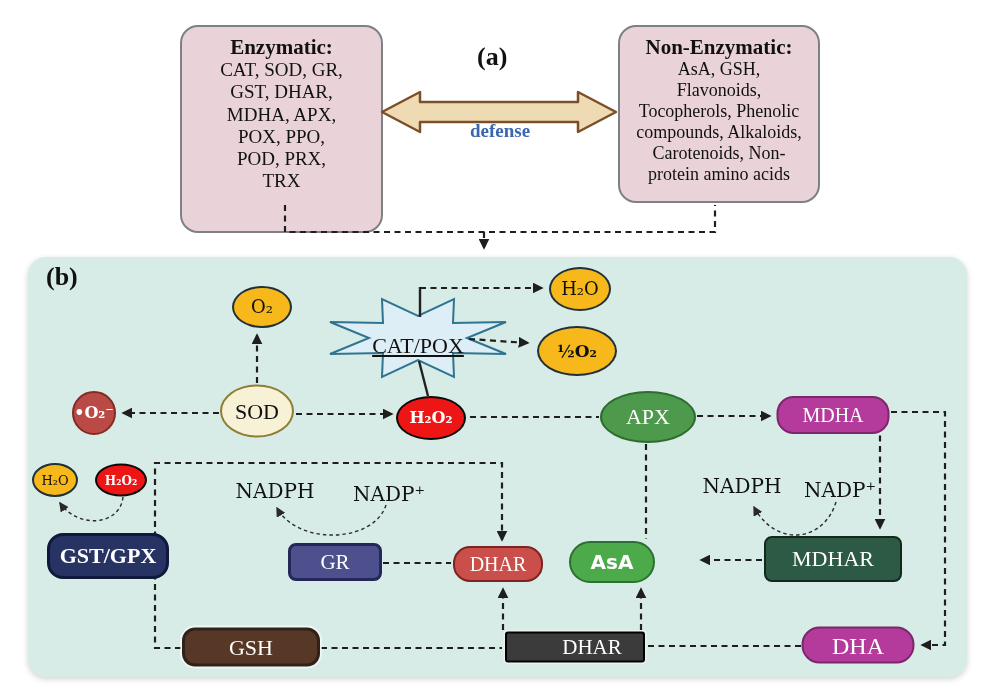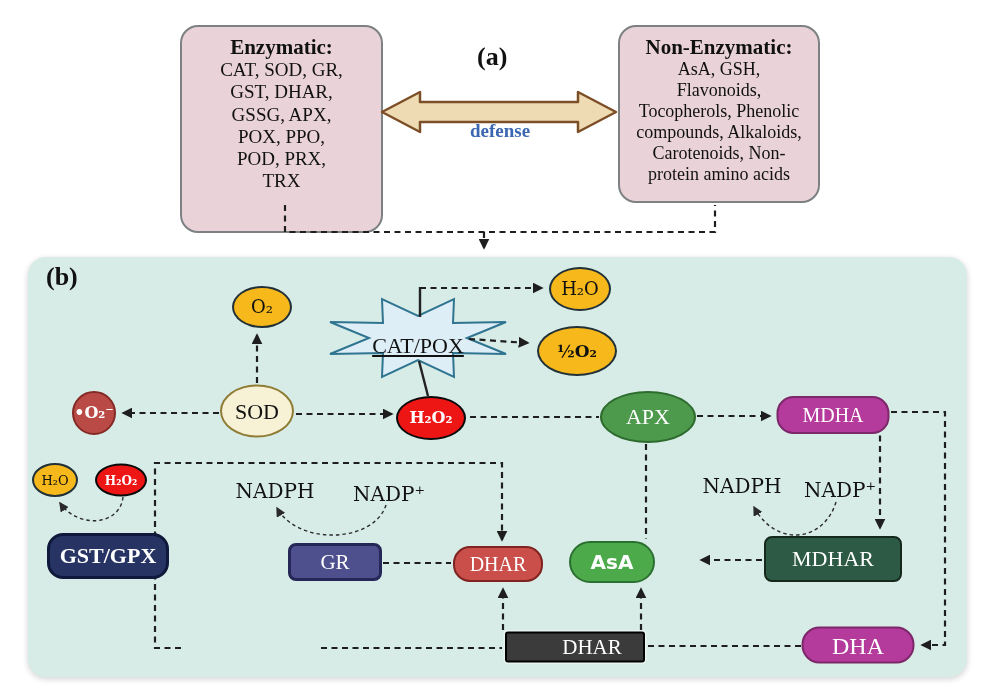--- a/index.html
+++ b/index.html
@@ -48,21 +48,21 @@
 <body>
 
 <div class="stage">
 
   <div class="fig-label" style="left:477px;top:42px;">(a)</div>
 
   <div class="abox" style="left:180px;top:25px;width:203px;height:208px;">
     <div class="abox-title">Enzymatic:</div>
     <div class="abox-line">CAT, SOD, GR,</div>
     <div class="abox-line">GST, DHAR,</div>
-    <div class="abox-line">GSSG, APX,</div>
+    <div class="abox-line">MDHA, APX,</div>
     <div class="abox-line">POX, PPO,</div>
     <div class="abox-line">POD, PRX,</div>
     <div class="abox-line">TRX</div>
   </div>
 
   <div class="abox" style="left:618px;top:25px;width:202px;height:178px;">
     <div class="abox-title">Non-Enzymatic:</div>
     <div class="abox-line" style="font-size:18px;">AsA, GSH,</div>
     <div class="abox-line" style="font-size:18px;">Flavonoids,</div>
     <div class="abox-line" style="font-size:18px;">Tocopherols, Phenolic</div>
@@ -182,20 +182,23 @@
     <span>AsA</span>
     </div>
 
   <div class="free-label" style="left:742px;top:486px;">NADPH</div>
   <div class="free-label" style="left:840px;top:490px;">NADP⁺</div>
 
   <div class="node mdhar-node" style="left:833px;top:559px;width:138px;height:46px;border-radius:8px;font-size:22px;">
     <span>MDHAR</span>
     </div>
 
+  <div class="node gsh-node" style="left:251px;top:647px;width:138px;height:39px;border-radius:13px;font-size:22px;">
+    <span>GSH</span>
+    </div>
 
   <div class="node dhar-node" style="left:575px;top:647px;width:140px;height:31px;border-radius:3px;font-size:21px;">
     <span>DHAR</span>
     </div>
 
   <div class="node magenta-node" style="left:858px;top:645px;width:113px;height:37px;border-radius:18px;font-size:24px;">
     <span>DHA</span>
     </div>
 
 </div>

